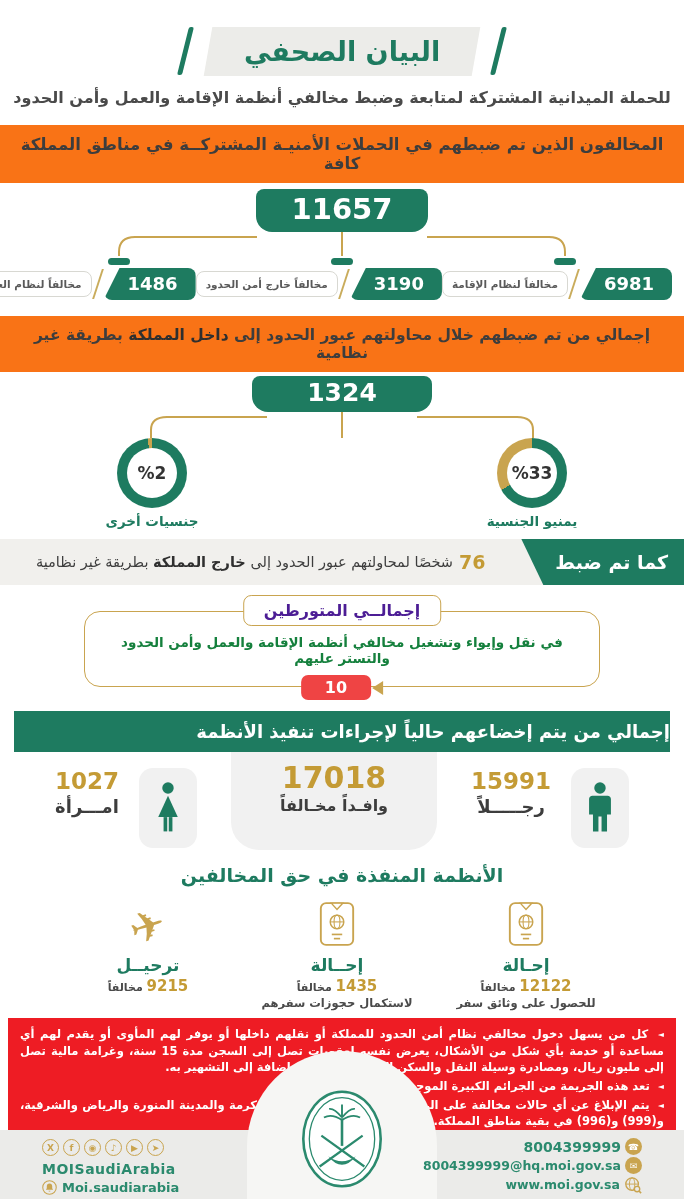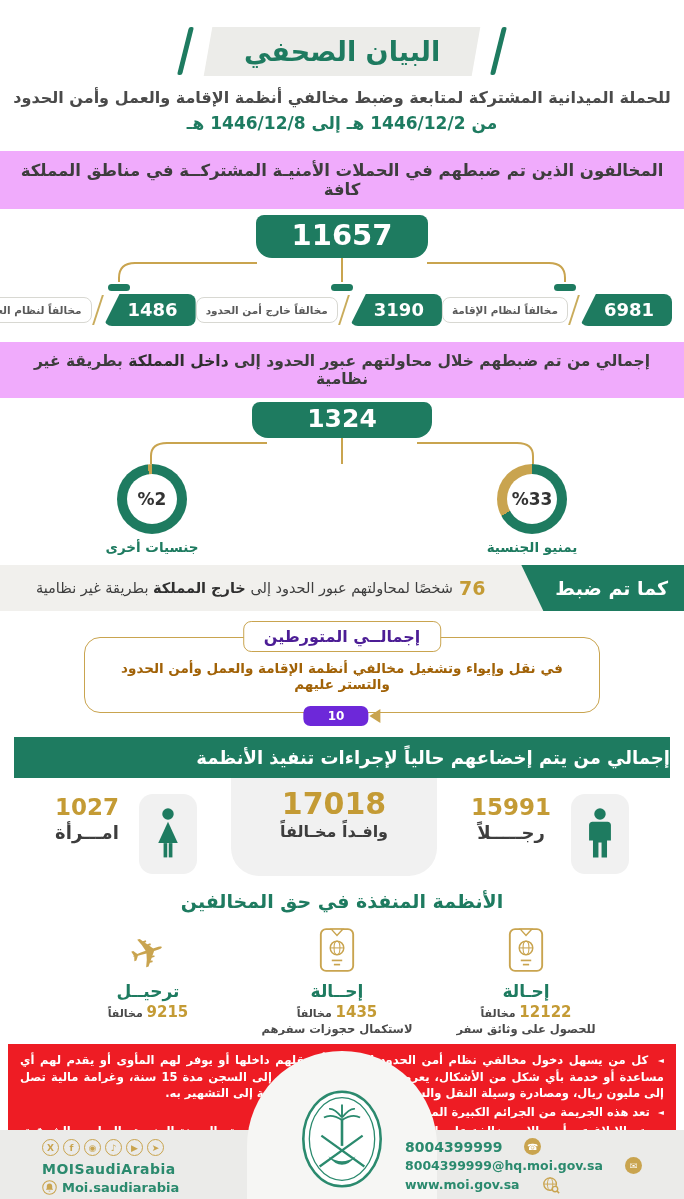--- a/index.html
+++ b/index.html
@@ -6,21 +6,21 @@
   .page{position:relative;width:684px;height:1199px;overflow:hidden;background:#fff;
         font-family:"DejaVu Sans",sans-serif;direction:rtl;margin:0 auto;}
   
   .title-row{margin-top:22px;height:58px;display:flex;align-items:center;justify-content:center;gap:20px;}
   .slash{width:5px;height:48px;background:#1E7B60;transform:skewX(-14deg);border-radius:2px;}
   .title-box{background:#ECECE9;transform:skewX(-10deg);padding:9px 36px;}
   .title-box span{display:inline-block;transform:skewX(10deg);color:#1E7B60;font-weight:bold;font-size:27px;}
   .sub1{margin-top:8px;text-align:center;color:#4a4a4a;font-weight:bold;font-size:16px;}
   .sub2{margin-top:6px;text-align:center;color:#1E7B60;font-weight:bold;font-size:17px;}
   
-  .graybar{background:#f0abfc;color:#3d3d3d;font-weight:bold;text-align:center;
+  .graybar{background:#f97316;color:#3d3d3d;font-weight:bold;text-align:center;
            font-size:16.5px;padding:10px 8px;}
   .bar1{margin-top:18px;}
   .bar2{margin-top:16px;font-size:15.5px;}
   
   .total-box{margin:6px auto 0;background:#1E7B60;color:#fff;font-weight:bold;text-align:center;
              border-radius:8px 8px 16px 16px;}
   .tb1{width:172px;font-size:29px;padding:3px 0 6px;}
   .tb2{width:180px;font-size:25px;padding:2px 0 5px;margin-top:4px;}
   .conn{display:block;margin:0 auto;}
   .stats-row{display:flex;justify-content:space-between;padding:0 12px;margin-top:0;}
@@ -44,24 +44,24 @@
               padding:0 16px 0 34px;clip-path:polygon(0 0,100% 0,100% 100%,22px 100%);}
   .exit-text{flex:1;display:flex;align-items:center;justify-content:center;font-size:14.5px;color:#3d3d3d;gap:6px;}
   .exit-count{color:#C49B35;font-weight:bold;font-size:19px;direction:ltr;}
   .b{font-weight:bold;color:#2f2f2f;}
   
   .involved{width:478px;margin:26px auto 0;border:1.5px solid #C9A44F;border-radius:16px;position:relative;
             padding:22px 18px 20px;}
   .involved-title{position:absolute;top:-17px;right:50%;transform:translateX(50%);background:#fff;
                   border:1.5px solid #C9A44F;border-radius:8px;padding:5px 20px;color:#4c1d95;
                   font-weight:bold;font-size:16px;white-space:nowrap;}
-  .involved-body{text-align:center;color:#a16207;font-size:13.5px;font-weight:bold;}
+  .involved-body{text-align:center;color:#15803d;font-size:13.5px;font-weight:bold;}
   .involved-count-wrap{position:absolute;bottom:-14px;right:50%;transform:translateX(50%);
                        display:flex;direction:ltr;align-items:center;}
-  .involved-count{background:#6d28d9;color:#fff;font-weight:bold;font-size:12px;border-radius:7px;
+  .involved-count{background:#ef4444;color:#fff;font-weight:bold;font-size:16px;border-radius:7px;
                   padding:3px 24px;direction:ltr;}
   .involved-arrow{width:0;height:0;border-top:7px solid transparent;border-bottom:7px solid transparent;
                   border-right:11px solid #C9A44F;margin-left:1px;}
   
   .banner{margin:24px 14px 0;background:#1E7B60;color:#fff;text-align:right;font-weight:bold;
           font-size:18px;padding:10px 0;}
   .persons{display:flex;justify-content:center;align-items:flex-start;gap:34px;}
   .pgroup{display:flex;align-items:flex-start;gap:20px;margin-top:16px;}
   .picon{width:58px;height:80px;background:#F1F1F1;border-radius:14px;display:flex;align-items:center;justify-content:center;}
   .ptext{text-align:center;}
@@ -90,40 +90,39 @@
   .arch{position:absolute;bottom:0;left:50%;transform:translateX(-50%);width:190px;height:148px;
         background:#F6F6F4;border-radius:95px 95px 0 0;}
   .emblem{position:absolute;bottom:4px;left:50%;transform:translateX(-50%);}
   .f-left{position:absolute;left:42px;top:9px;direction:ltr;text-align:left;}
   .socials{display:flex;gap:4px;}
   .soc{width:17px;height:17px;border:1.3px solid #C9A44F;border-radius:50%;color:#C9A44F;font-size:9px;
        display:flex;align-items:center;justify-content:center;font-weight:bold;box-sizing:border-box;}
   .f-handle{color:#2B8A6E;font-weight:bold;font-size:14px;margin-top:5px;letter-spacing:.5px;}
   .f-app{display:flex;align-items:center;gap:5px;margin-top:3px;color:#2B8A6E;font-size:13px;font-weight:bold;}
   .f-right{position:absolute;right:42px;top:7px;direction:ltr;}
-  .f-line{display:flex;align-items:center;justify-content:flex-start;gap:22px;height:19px;}
+  .f-line{display:flex;align-items:center;justify-content:flex-end;gap:4px;height:19px;}
   .f-line span{color:#2B8A6E;font-weight:bold;font-size:12.5px;}
   .f-line .big{font-size:14px;}
   .badge{width:17px;height:17px;border-radius:50%;background:#C9A44F;color:#fff;font-size:9px;
          display:flex;align-items:center;justify-content:center;}
 </style>
 </head>
 <body>
 
 <div class="page">
 
   <div class="title-row">
     <div class="slash"></div>
     <div class="title-box">
       <span>البيان الصحفي</span>
     </div>
     <div class="slash"></div>
   </div>
   <div class="sub1">للحملة الميدانية المشتركة لمتابعة وضبط مخالفي أنظمة الإقامة والعمل وأمن الحدود</div>
-  <div class="sub2">من 1446/12/2 هـ إلى 1446/12/8 هـ</div>
 
   <div class="graybar bar1">المخالفون الذين تم ضبطهم في الحملات الأمنيـة المشتركــة في مناطق المملكة كافة</div>
   <div class="total-box tb1">11657</div>
   <svg class="conn" width="684" height="36" viewBox="0 0 684 36">
     <path d="M427 5 H549 Q565 5 565 20 V24" fill="none" stroke="#C9A44F" stroke-width="2"></path>
     <path d="M257 5 H135 Q119 5 119 20 V24" fill="none" stroke="#C9A44F" stroke-width="2"></path>
     <path d="M342 0 V24" fill="none" stroke="#C9A44F" stroke-width="2"></path>
     <rect x="554" y="26" width="22" height="7" rx="3.5" fill="#1E7B60"></rect>
     <rect x="331" y="26" width="22" height="7" rx="3.5" fill="#1E7B60"></rect>
     <rect x="108" y="26" width="22" height="7" rx="3.5" fill="#1E7B60"></rect>

